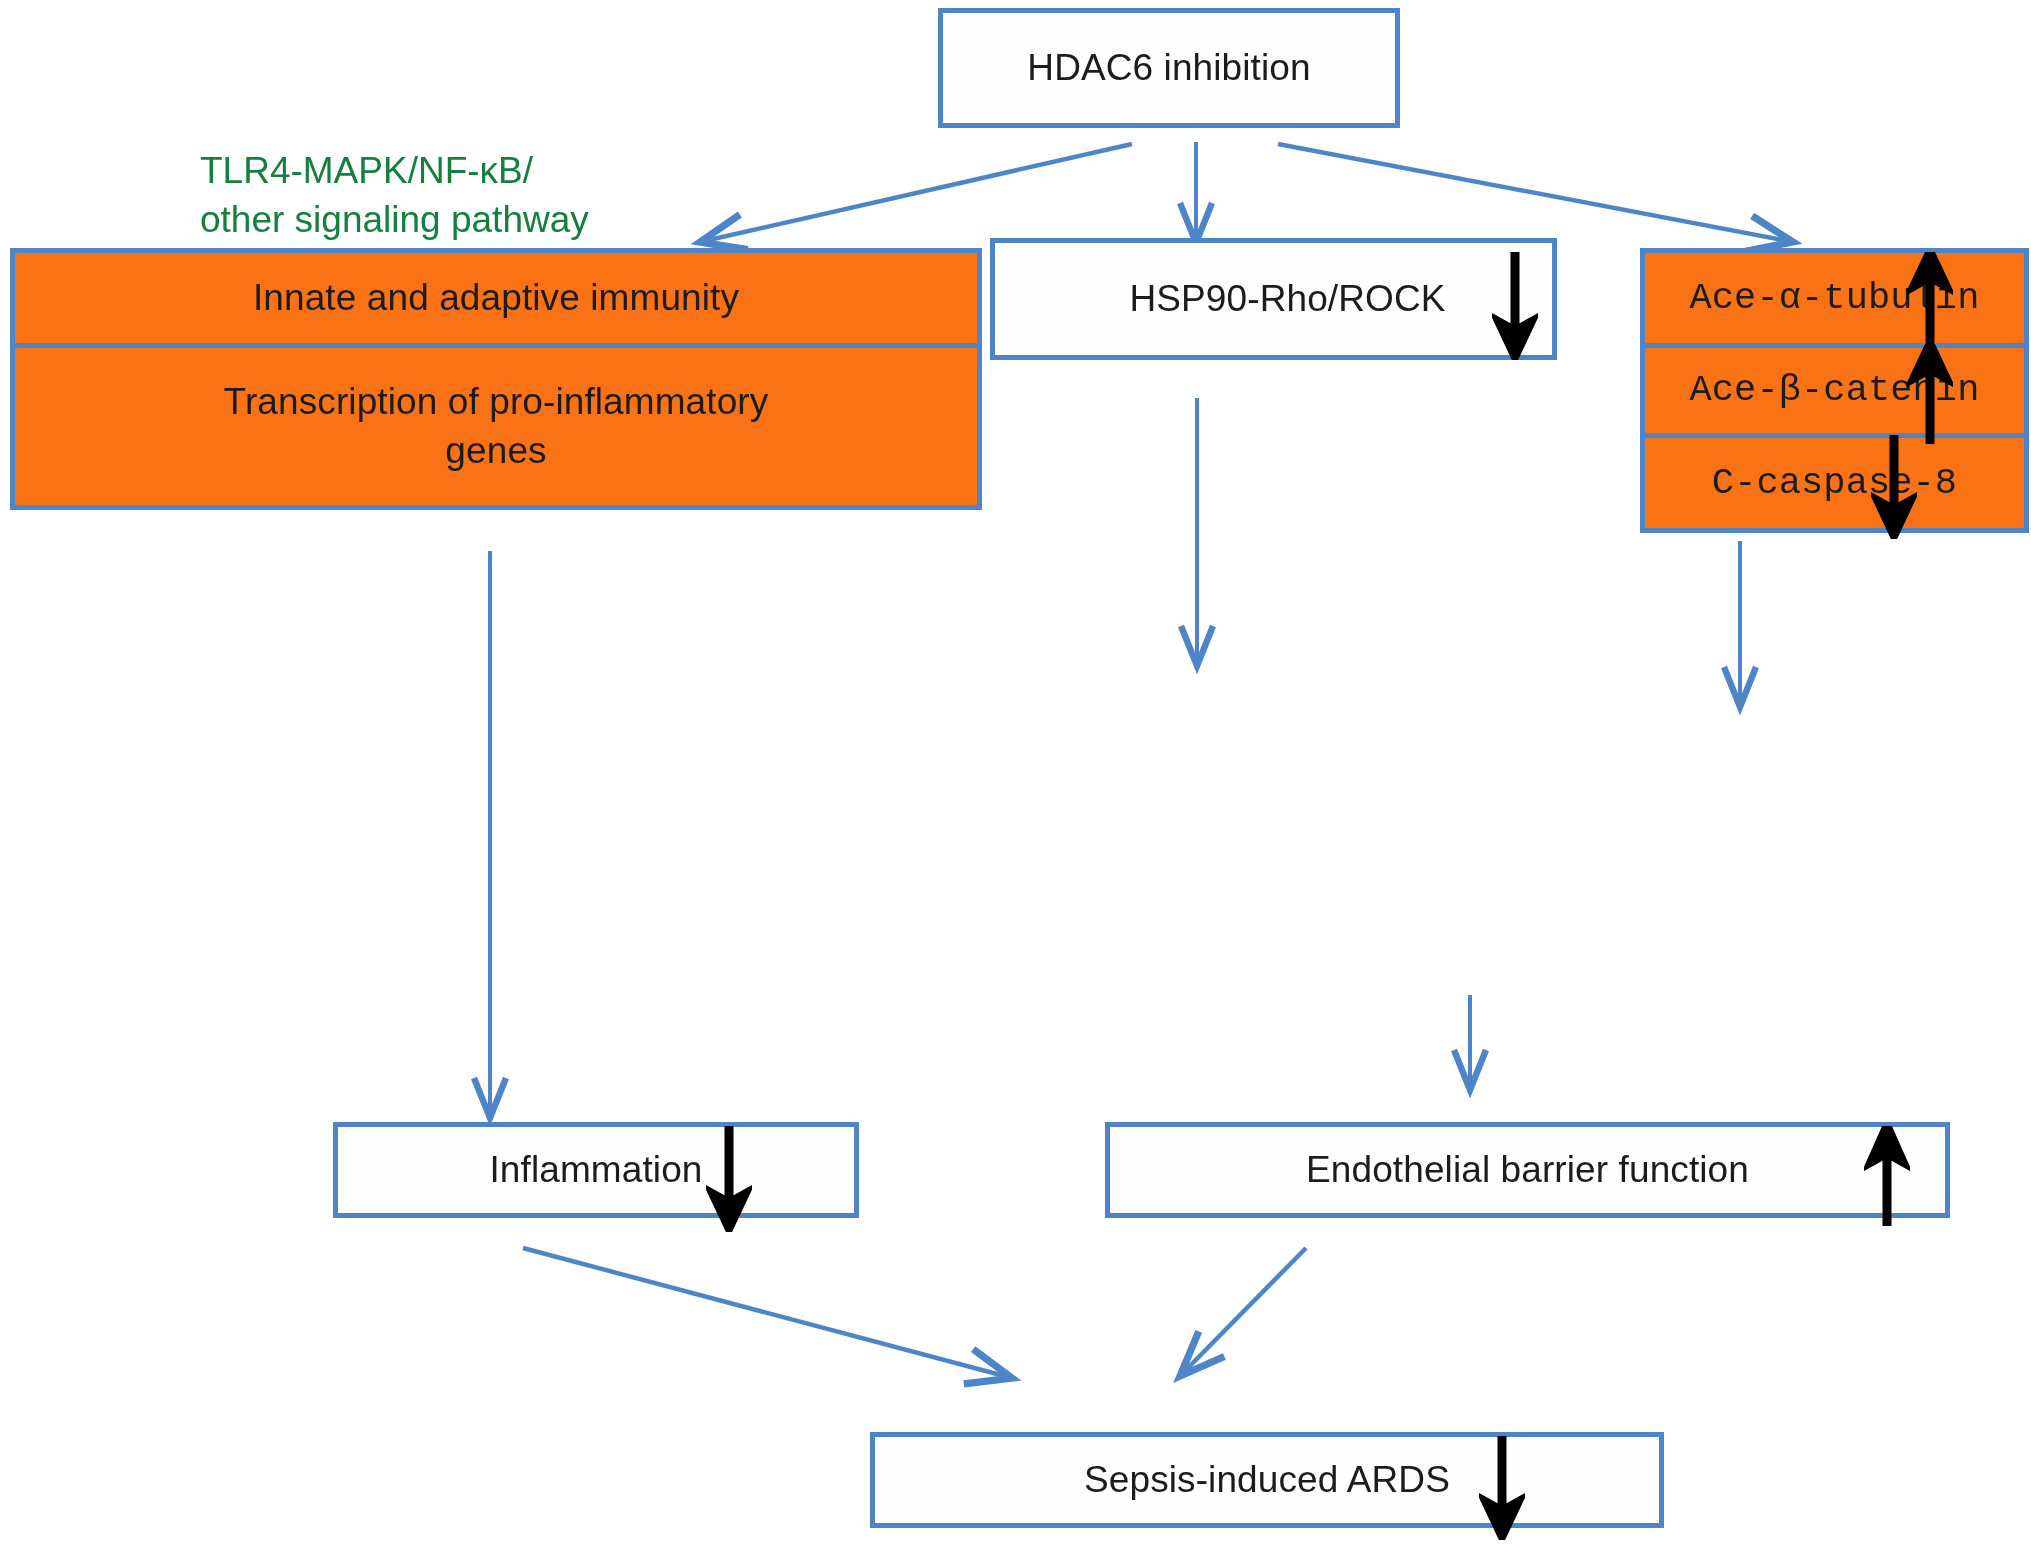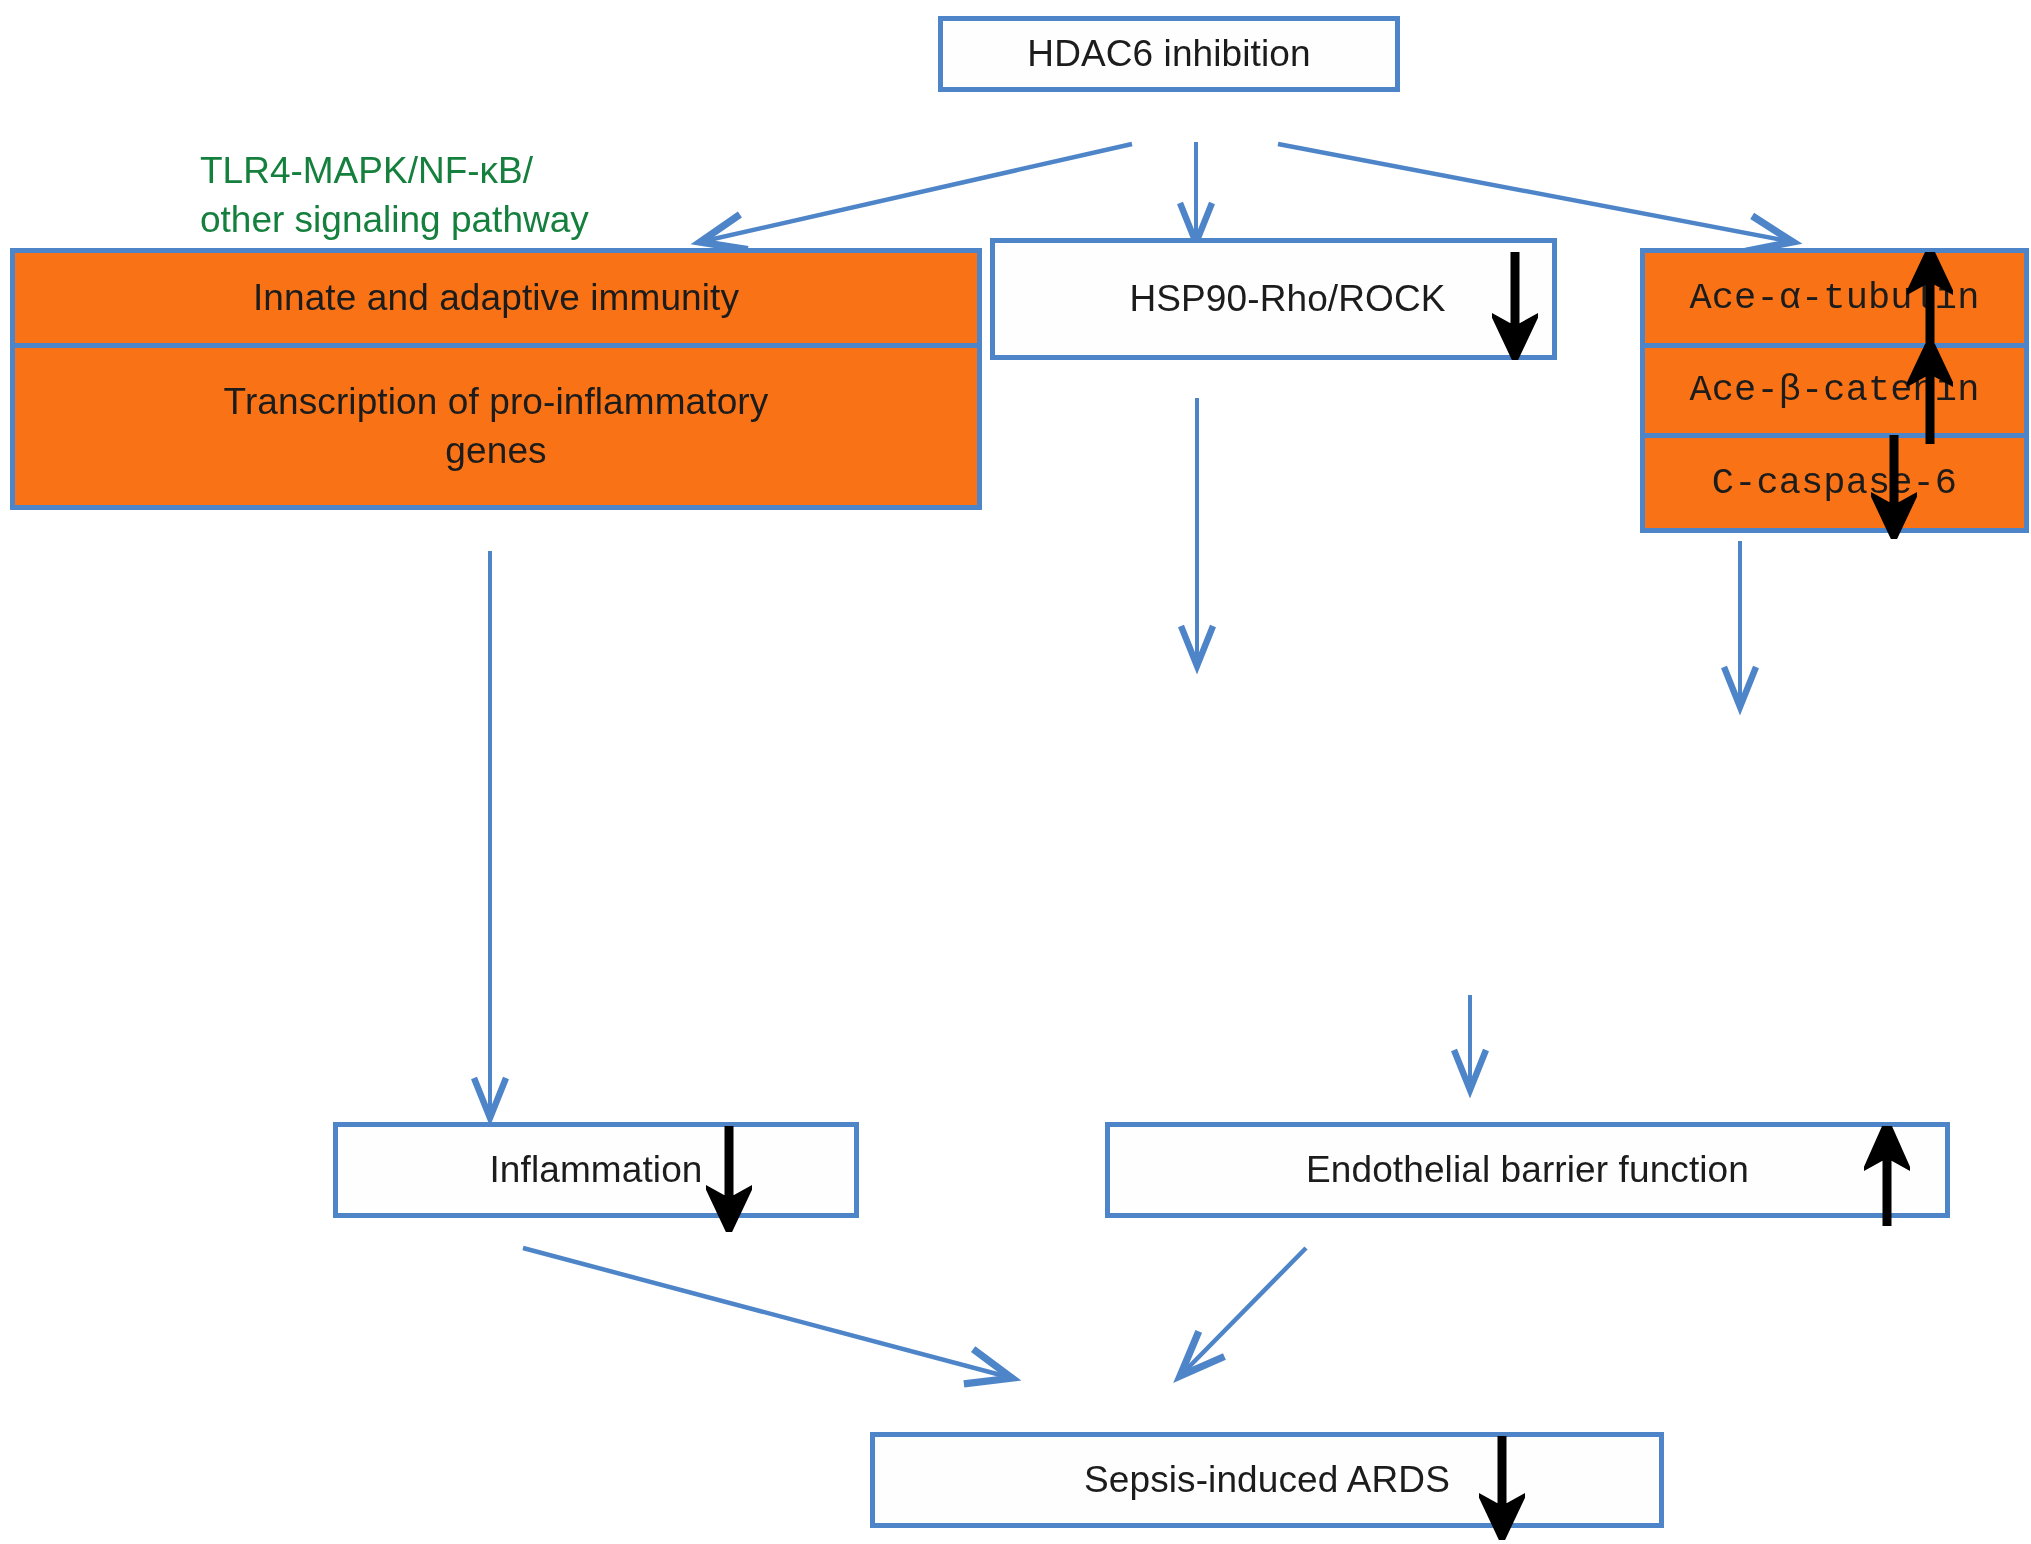--- a/index.html
+++ b/index.html
@@ -101,21 +101,21 @@
 
     <line x1="1740" y1="541" x2="1740" y2="707" stroke="#4e85c9" stroke-width="4" marker-end="url(#ah-open)"></line>
 
     <line x1="1470" y1="995" x2="1470" y2="1090" stroke="#4e85c9" stroke-width="4" marker-end="url(#ah-open)"></line>
 
     <line x1="523" y1="1248" x2="1012" y2="1378" stroke="#4e85c9" stroke-width="4.5" marker-end="url(#ah-open)"></line>
 
     <line x1="1306" y1="1248" x2="1180" y2="1376" stroke="#4e85c9" stroke-width="4.5" marker-end="url(#ah-open)"></line>
   </svg>
 
-  <div class="node" style="left:938px; top:16px; width:462px; height:76px;">
+  <div class="node" style="left:938px; top:8px; width:462px; height:120px;">
     <span class="label">HDAC6 inhibition</span>
   </div>
 
   <div class="free-label" style="left:200px; top:98px; width:560px;">
     <span>TLR4-MAPK/NF-κB/
 other signaling pathway</span>
   </div>
 
   <div class="group" style="left:10px; top:248px; width:972px; height:262px;">
     <div class="group-row" style="height:90px;">
@@ -137,21 +137,21 @@
   </div>
 
   <div class="group" style="left:1640px; top:248px; width:389px; height:285px;font-family:Liberation Mono, monospace;">
     <div class="group-row" style="height:90px;">
       <span class="label">Ace-α-tubulin</span>
     </div>
     <div class="group-row" style="height:90px;">
       <span class="label">Ace-β-catenin</span>
     </div>
     <div class="group-row" style="height:95px;">
-      <span class="label">C-caspase-6</span>
+      <span class="label">C-caspase-8</span>
     </div>
   </div>
 
   <div class="blk-arrow" style="left:1907px; top:252px;">
     <svg width="46" height="98" viewBox="0 0 46 98" xmlns="http://www.w3.org/2000/svg">
       <path d="M23 98 L23 22 M23 0 L39 34 L23 25 L7 34 Z" fill="#000" stroke="#000" stroke-width="9" stroke-linejoin="miter"></path>
     </svg>
   </div>
 
   <div class="blk-arrow" style="left:1907px; top:344px;">

